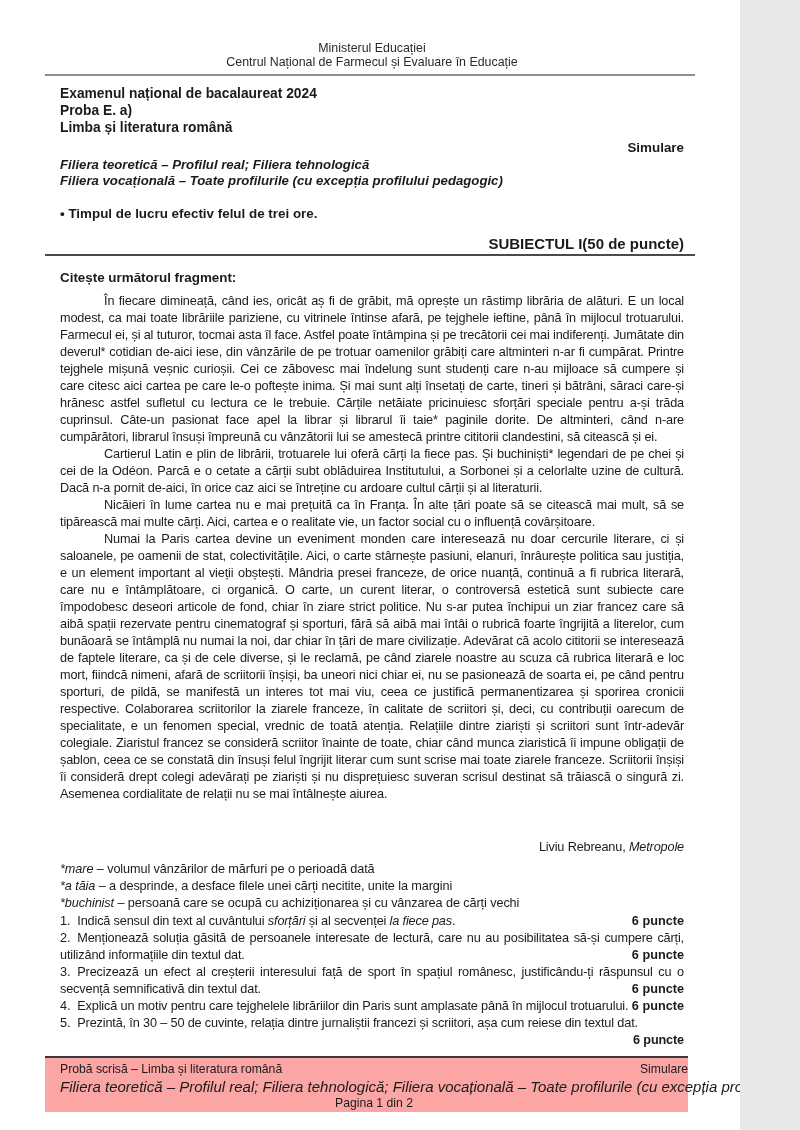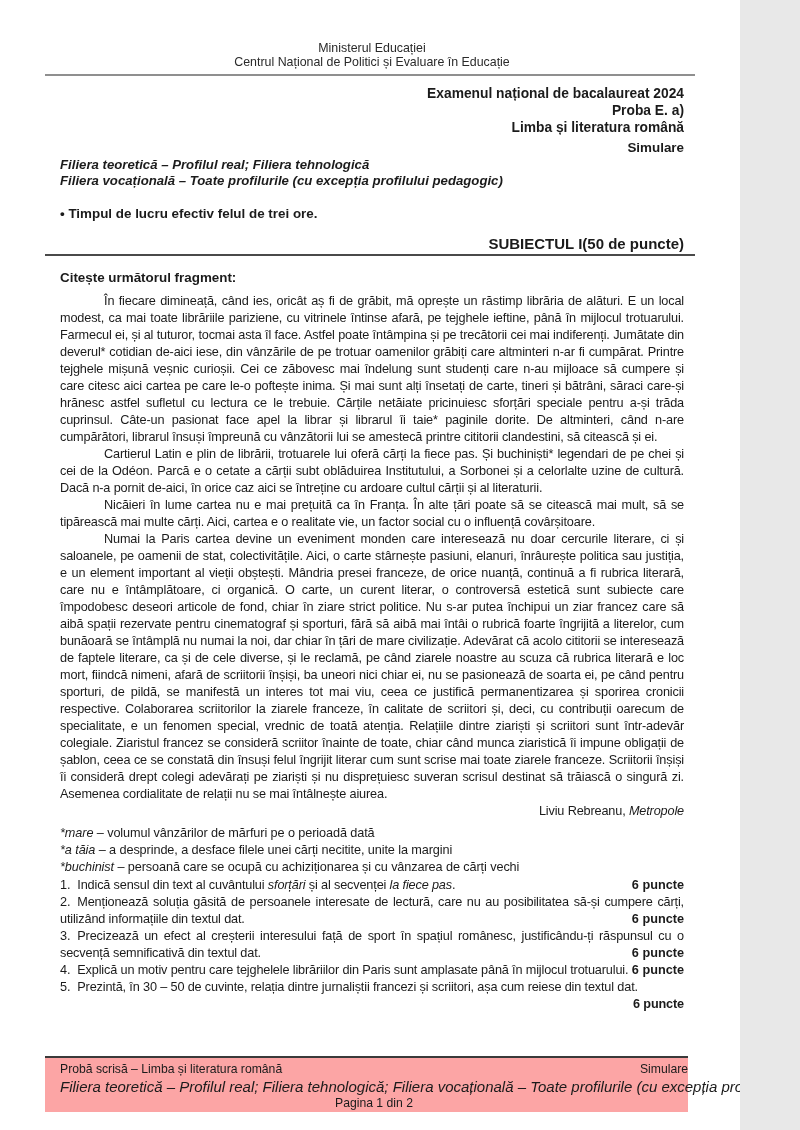--- a/index.html
+++ b/index.html
@@ -13,41 +13,41 @@
     box-sizing:border-box;
     padding:42px 56px 0 60px;
   }
   .it{font-style:italic;}
 
   
   .top-header{text-align:center;font-size:12.4px;line-height:13.8px;color:#2a2a2a;}
   .rule-top{border-top:2px solid #8f8f8f;margin:4px -11px 0 -15px;}
 
   
-  .title-block{margin-top:9px;text-align:right;font-weight:bold;font-size:13.8px;line-height:17px;}
+  .title-block{margin-top:9px;text-align:left;font-weight:bold;font-size:13.8px;line-height:17px;}
   .simulare-row{margin-top:4px;text-align:right;font-weight:bold;font-size:13.4px;line-height:15px;}
   .filiera-block{margin-top:2px;font-weight:bold;font-style:italic;font-size:13.2px;line-height:16.5px;}
 
   
   .bullets{margin-top:15px;font-weight:bold;font-size:13.4px;line-height:17px;}
   .bullet-item::before{content:"•  ";}
 
   
   .subj-row{
     margin:14px -11px 13px -15px;padding:0 11px 3px 15px;
     border-bottom:2px solid #4a4a4a;
     display:flex;justify-content:flex-end;
     font-weight:bold;font-size:15px;line-height:15px;
   }
   .instruction{margin-top:4px;font-weight:bold;font-size:13.4px;line-height:17px;}
 
   
   .fragment{margin-top:7px;font-size:12.7px;line-height:17px;letter-spacing:-0.15px;text-align:justify;}
   .fragment p{margin:0;text-indent:44px;}
-  .attribution{text-align:right;font-size:12.7px;line-height:17px;}
+  .attribution{text-align:right;font-size:12.7px;line-height:17px;margin-top:36px;}
 
   
   .footnotes{margin-top:5px;font-size:12.7px;line-height:17px;letter-spacing:-0.1px;}
 
   
   .parta-intro{margin-top:11px;font-weight:bold;font-size:13.2px;line-height:17px;text-align:justify;letter-spacing:-0.1px;}
   .questions{margin-top:1px;font-size:12.7px;line-height:17px;letter-spacing:-0.15px;}
   .question{position:relative;text-align:justify;}
   .qnum{margin-right:7px;}
   .qpts{position:absolute;right:0;bottom:0;font-weight:bold;letter-spacing:0;}
@@ -65,21 +65,21 @@
   .footer-filiera{font-style:italic;font-size:15px;margin-top:1px;white-space:nowrap;}
   .footer-page{text-align:center;margin-top:2px;}
 </style>
 </head>
 <body>
 
 <div class="page">
 
   <div class="top-header">
     <div>Ministerul Educației</div>
-    <div>Centrul Național de Politici și Evaluare în Educație</div>
+    <div>Centrul Național de Farmecul și Evaluare în Educație</div>
   </div>
   <div class="rule-top"></div>
 
   <div class="title-block">
     <div>Examenul național de bacalaureat 2024</div>
     <div>Proba E. a)</div>
     <div>Limba și literatura română</div>
   </div>
 
   <div class="simulare-row">Simulare</div>

